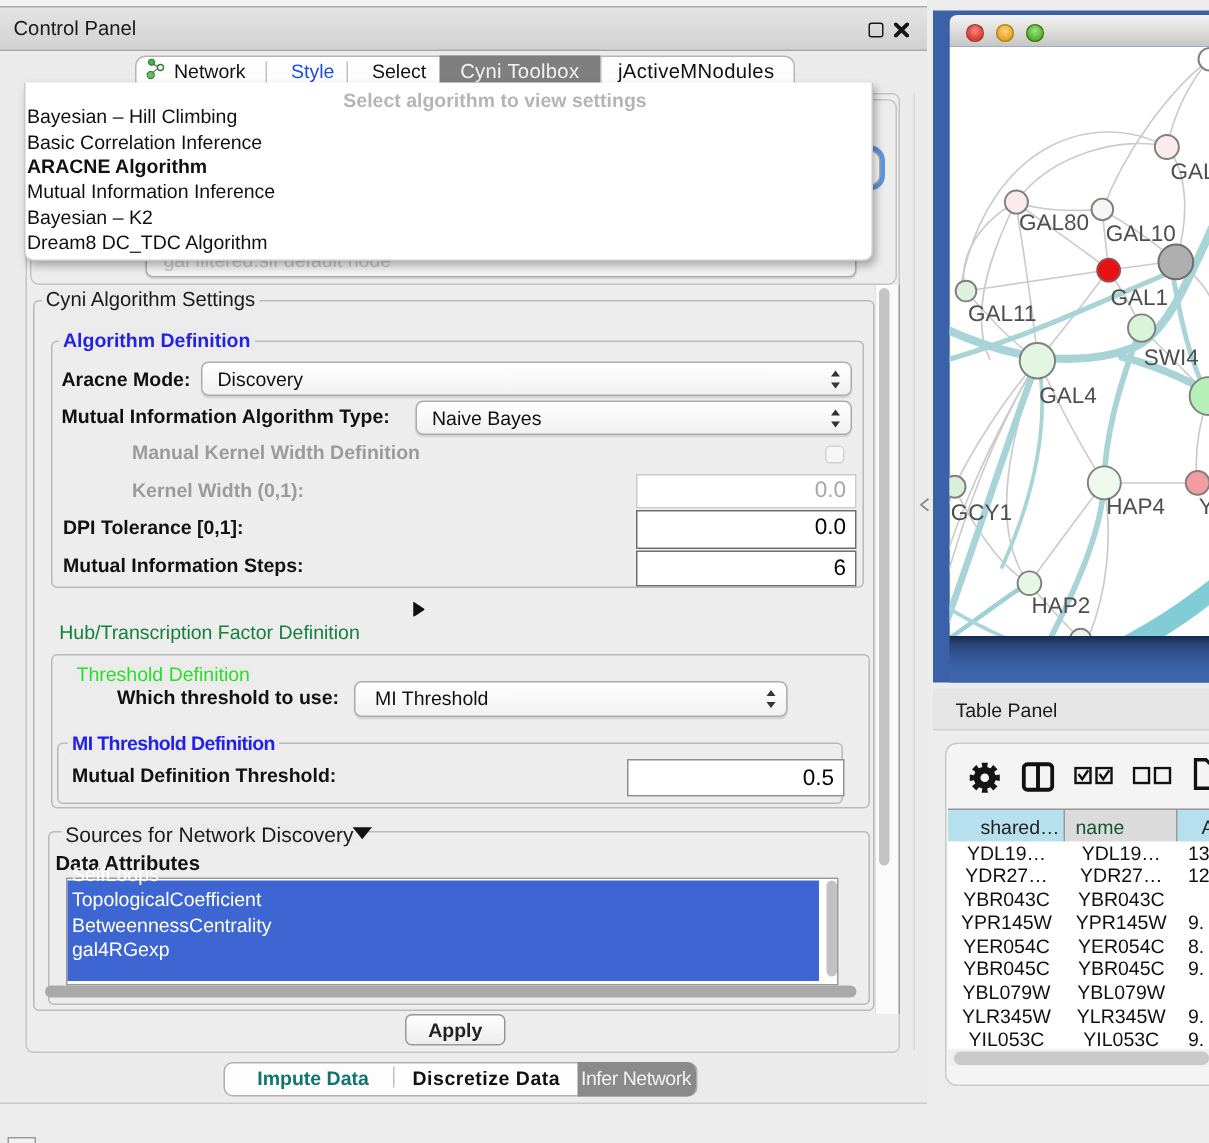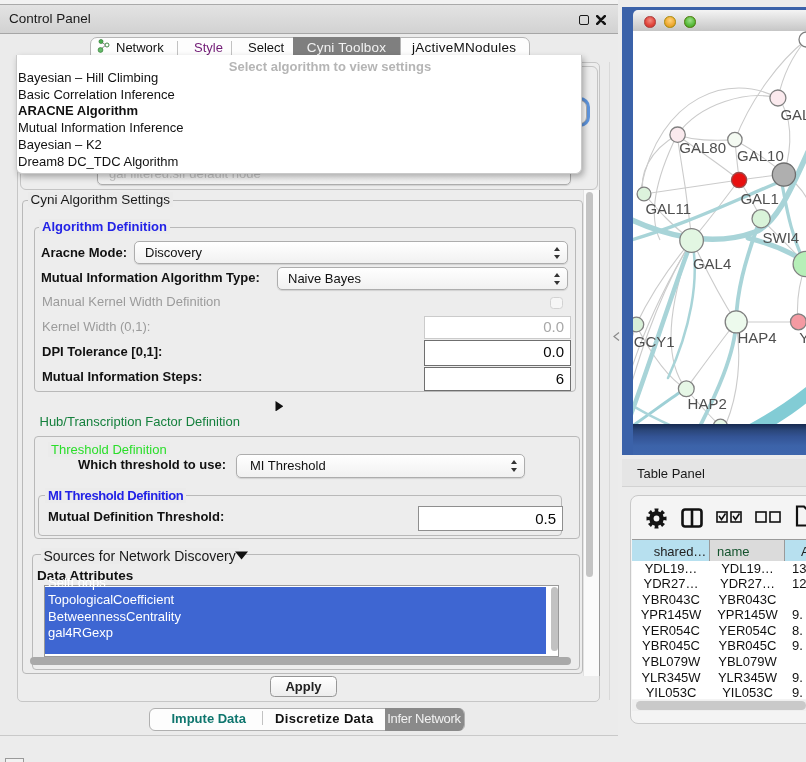--- a/index.html
+++ b/index.html
@@ -1,21 +1,21 @@
 <!DOCTYPE html>
 <html><head>
 <meta charset="utf-8">
 <style>
 html,body{margin:0;padding:0;}
 body{width:806px;height:762px;overflow:hidden;position:relative;background:#ececec;
   font-family:"Liberation Sans", sans-serif;}
 .abs{position:absolute;}
 .b{font-weight:bold;}
 .lbl{position:absolute;font-size:13px;color:#111;white-space:nowrap;}
-.glbl{position:absolute;font-size:13px;color:#9b9b9b;font-weight:normal;white-space:nowrap;}
+.glbl{position:absolute;font-size:13px;color:#9b9b9b;font-weight:bold;white-space:nowrap;margin-left:46px;}
 .grp{position:absolute;border:1px solid #b9b9b9;border-radius:4px;}
 .gtitle{position:absolute;background:#ebebeb;padding:0 3px;font-size:13px;white-space:nowrap;}
 .combo{position:absolute;background:linear-gradient(#ffffff,#f1f1f1);border:1px solid #adadad;
   border-radius:5px;box-shadow:0 1px 1px rgba(0,0,0,0.12);}
 .combo .ctext{position:absolute;left:10px;top:3px;font-size:13px;color:#111;white-space:nowrap;}
 .carr{position:absolute;right:6px;top:50%;width:8px;height:14px;margin-top:-7px;}
 .field{position:absolute;background:#fff;font-size:13px;text-align:right;}
 </style>
 </head>
 <body>
@@ -36,21 +36,21 @@
 <div class="abs" style="left:400px;top:37px;width:1px;height:21px;background:#b5b5b5;"></div>
 <div class="abs" style="left:293px;top:37px;width:107px;height:21px;background:#7f7f7f;"></div>
 
 <svg class="abs" style="left:97px;top:38px;" width="14" height="16" viewBox="0 0 14 16">
   <path d="M4 4 L9 7 M4 11 L9 7" stroke="#8a8a8a" stroke-width="1" fill="none"></path>
   <circle cx="4" cy="3.5" r="2" fill="#4caf50" stroke="#2e7d32" stroke-width="0.7"></circle>
   <circle cx="3.5" cy="12" r="2.4" fill="#66bb6a" stroke="#2e7d32" stroke-width="0.7"></circle>
   <circle cx="10" cy="7" r="2" fill="#fff" stroke="#2e7d32" stroke-width="0.9"></circle>
 </svg>
 <div class="abs" style="left:116px;top:40px;font-size:13px;color:#111;">Network</div>
-<div class="abs" style="left:194px;top:40px;font-size:13px;color:#701a75;">Style</div>
+<div class="abs" style="left:194px;top:40px;font-size:13px;color:#1d4ed8;">Style</div>
 <div class="abs" style="left:248px;top:40px;font-size:13px;color:#111;">Select</div>
 <div class="abs" style="left:293px;top:40px;width:107px;text-align:center;font-size:13.5px;color:#f2f2f2;letter-spacing:0.2px;">Cyni Toolbox</div>
 <div class="abs" style="left:412px;top:40px;font-size:13.5px;color:#111;letter-spacing:0.25px;">jActiveMNodules</div>
 
 <div class="abs" style="left:17px;top:62px;width:581px;height:638px;border:1px solid #c6c6c6;border-radius:5px;background:#ededed;"></div>
 <div class="abs" style="left:609px;top:62px;width:1px;height:638px;background:#d9d9d9;"></div>
 
 <div class="abs" style="left:20px;top:66px;width:576px;height:122px;border:1px solid #c4c4c4;border-radius:6px;background:#ededed;"></div>
 
 <div class="abs" style="left:30px;top:100px;width:555px;height:22px;border-radius:7px;background:#fff;border:1px solid #b0b0b0;box-shadow:0 0 0 3px #5e95de;"></div>

